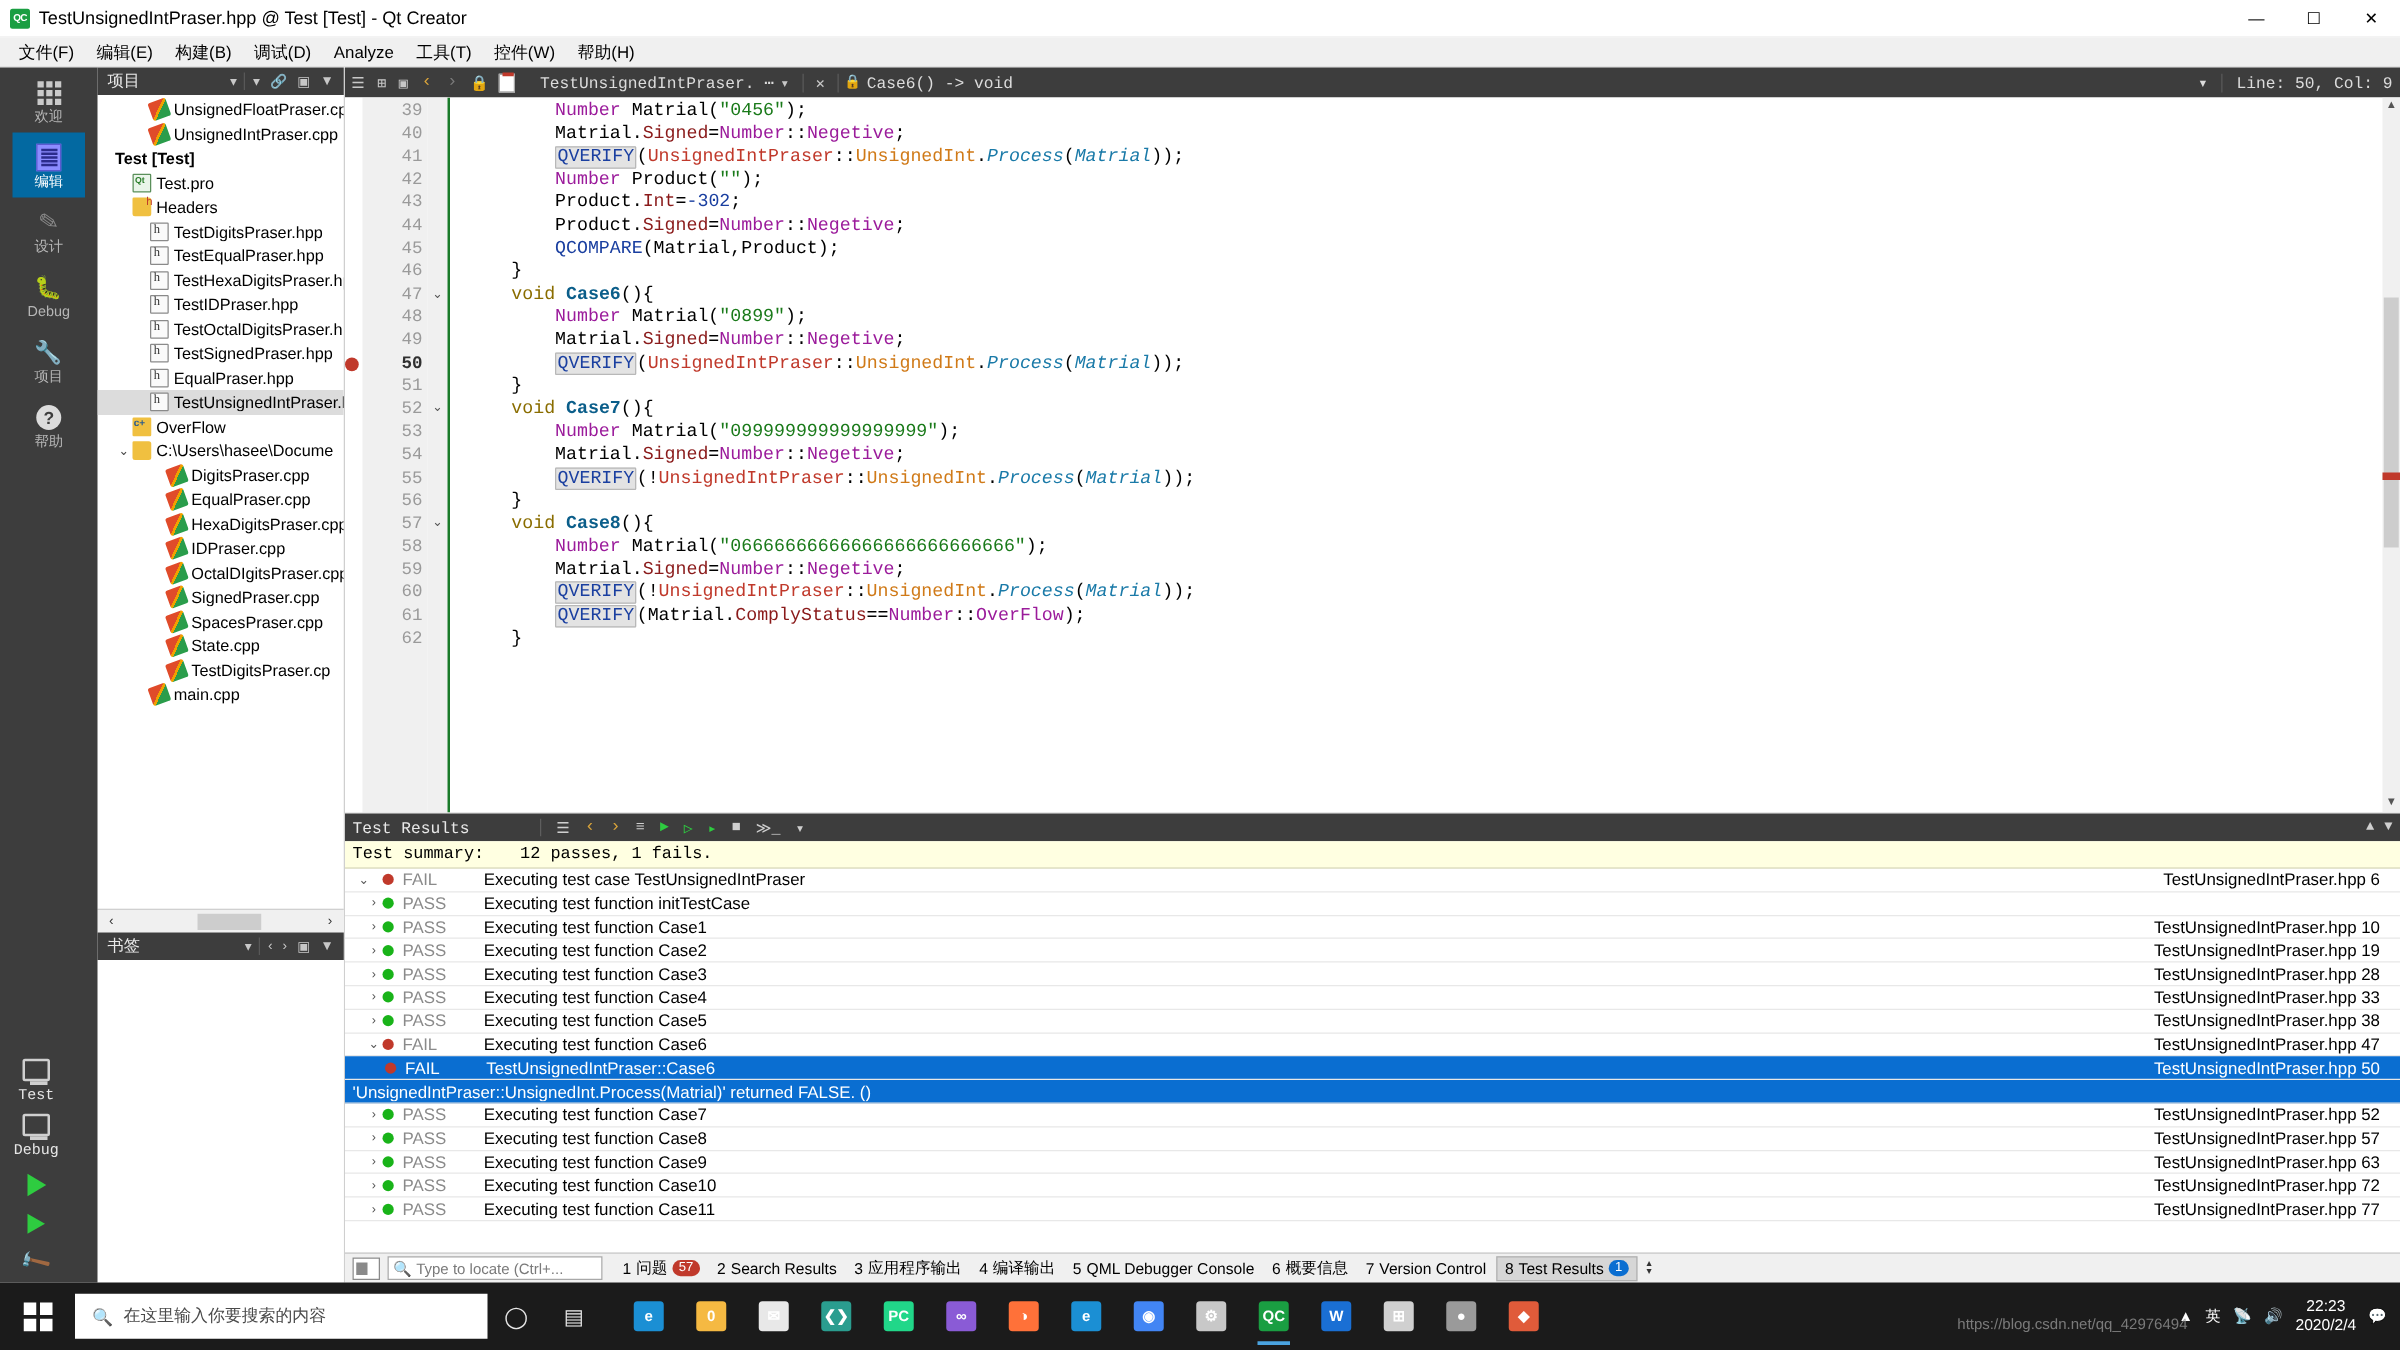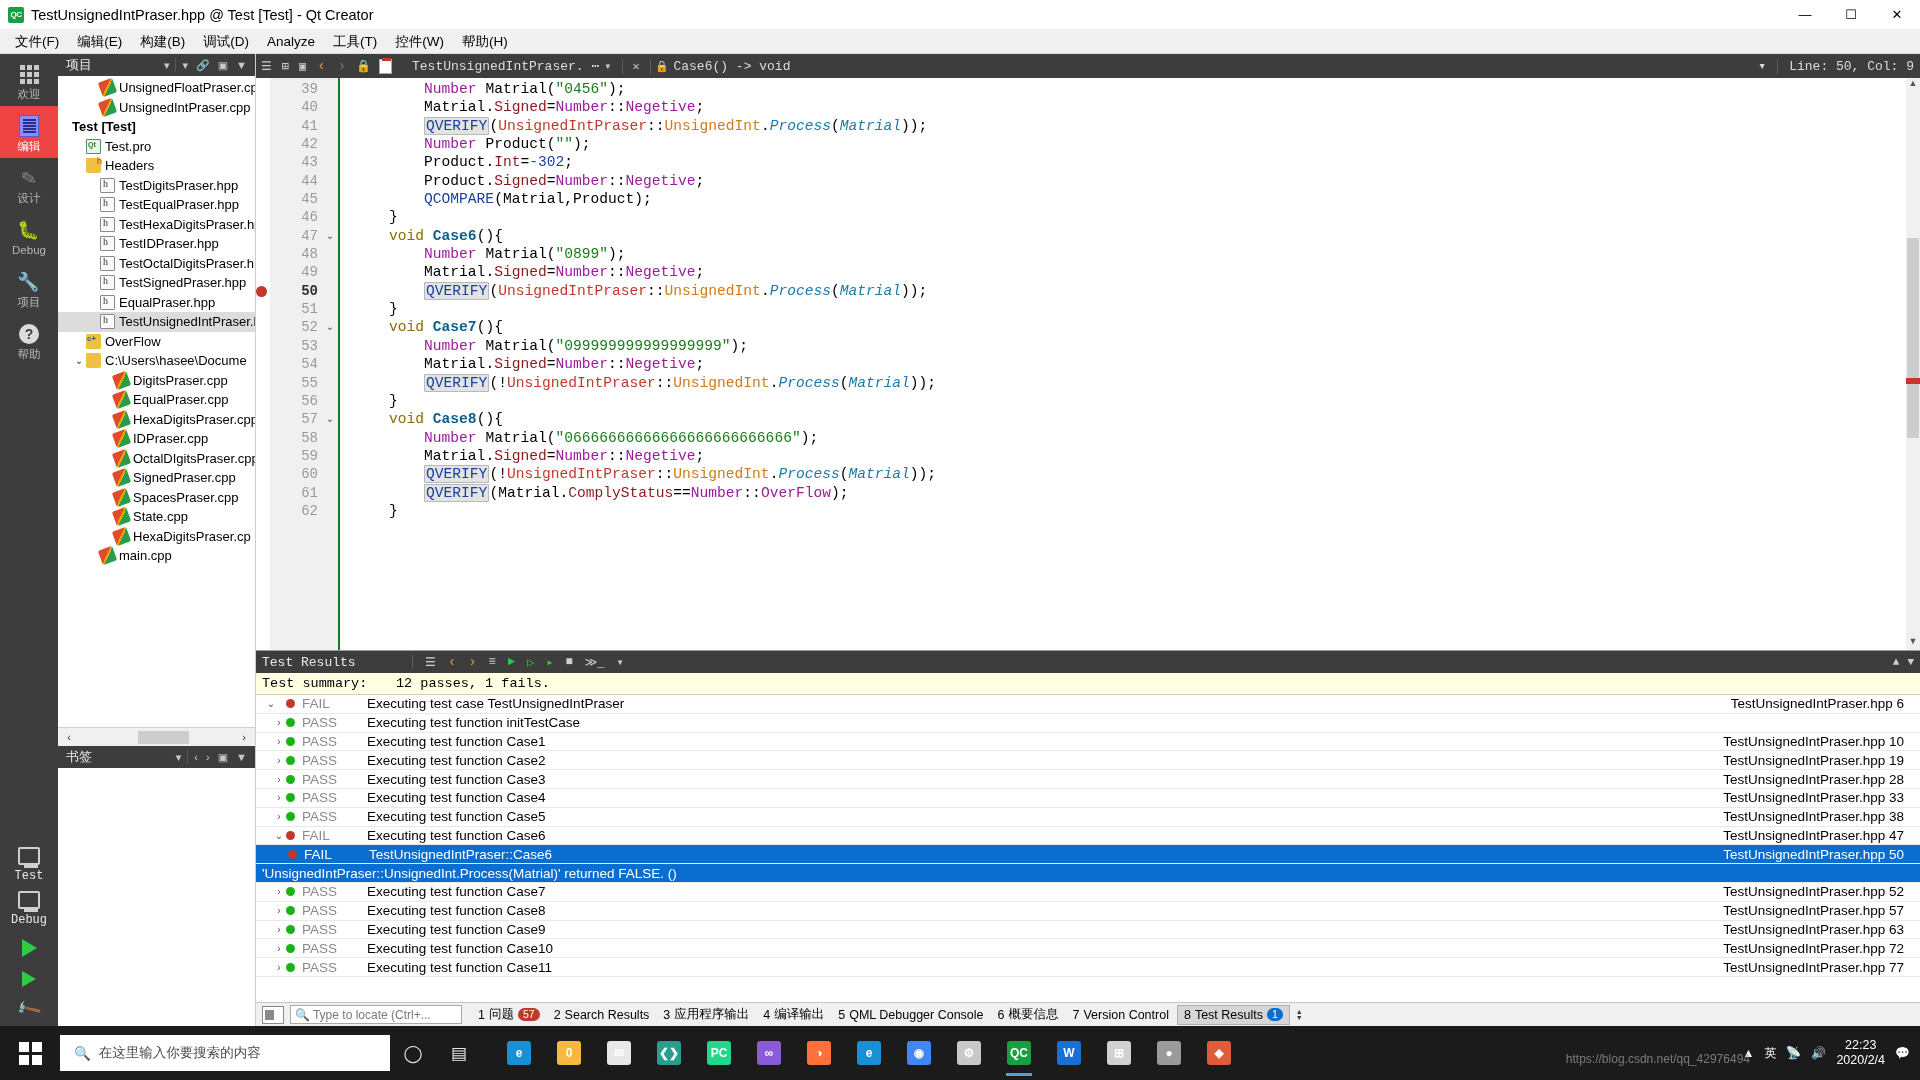--- a/index.html
+++ b/index.html
@@ -45,31 +45,31 @@
 
   
   .main {
     position: absolute; top: 54px; left: 0;
     width: 1920px; height: 972px;
     display: flex;
   }
 
   
   .modebar {
-    width: 58px; background: #3d3d3d;
+    width: 78px; background: #3d3d3d;
     display: flex; flex-direction: column;
     align-items: center; flex-shrink: 0;
     position: relative;
   }
   .mode {
     width: 58px; padding: 7px 0 5px;
     display: flex; flex-direction: column; align-items: center;
     color: #b5b5b5; font-size: 11.5px;
   }
-  .mode.active { background: #ef4444; color: #ffffff; }
+  .mode.active { background: #0369a1; color: #ffffff; }
   .mode .glyph { height: 26px; display: flex; align-items: center; justify-content: center; }
   .mode .mlabel { margin-top: 1px; font-size: 11.5px; line-height: 13px; }
   .grid-dots { display: grid; grid-template-columns: repeat(3,5px); gap: 2px; }
   .grid-dots i { width: 5px; height: 5px; background: #c9c9c9; display: block; }
   .edit-sq { width: 20px; height: 22px; background: #8c8cff; border: 1px solid #5a5ad0; }
   .edit-sq::after {
     content: ""; display: block; margin: 3px auto 0; width: 13px; height: 1.5px;
     background: #2b2b8c; box-shadow: 0 3px 0 #2b2b8c, 0 6px 0 #2b2b8c, 0 9px 0 #2b2b8c, 0 12px 0 #2b2b8c;
   }
   .pencil { font-size: 19px; color: #888; transform: rotate(-10deg); }
@@ -561,21 +561,21 @@
             <span class="tw"></span>
             <span class="ticon ic-cpp"></span>
             <span class="tlabel">State.cpp</span>
           </div>
           <div class="trow">
             <span class="tw"></span>
             <span class="tw"></span>
             <span class="tw"></span>
             <span class="tw"></span>
             <span class="ticon ic-cpp"></span>
-            <span class="tlabel">HexaDigitsPraser.cp</span>
+            <span class="tlabel">TestDigitsPraser.cp</span>
           </div>
           <div class="trow">
             <span class="tw"></span>
             <span class="tw"></span>
             <span class="tw"></span>
             <span class="ticon ic-cpp"></span>
             <span class="tlabel">main.cpp</span>
           </div>
         </div>
       <div class="hscroll-row">

